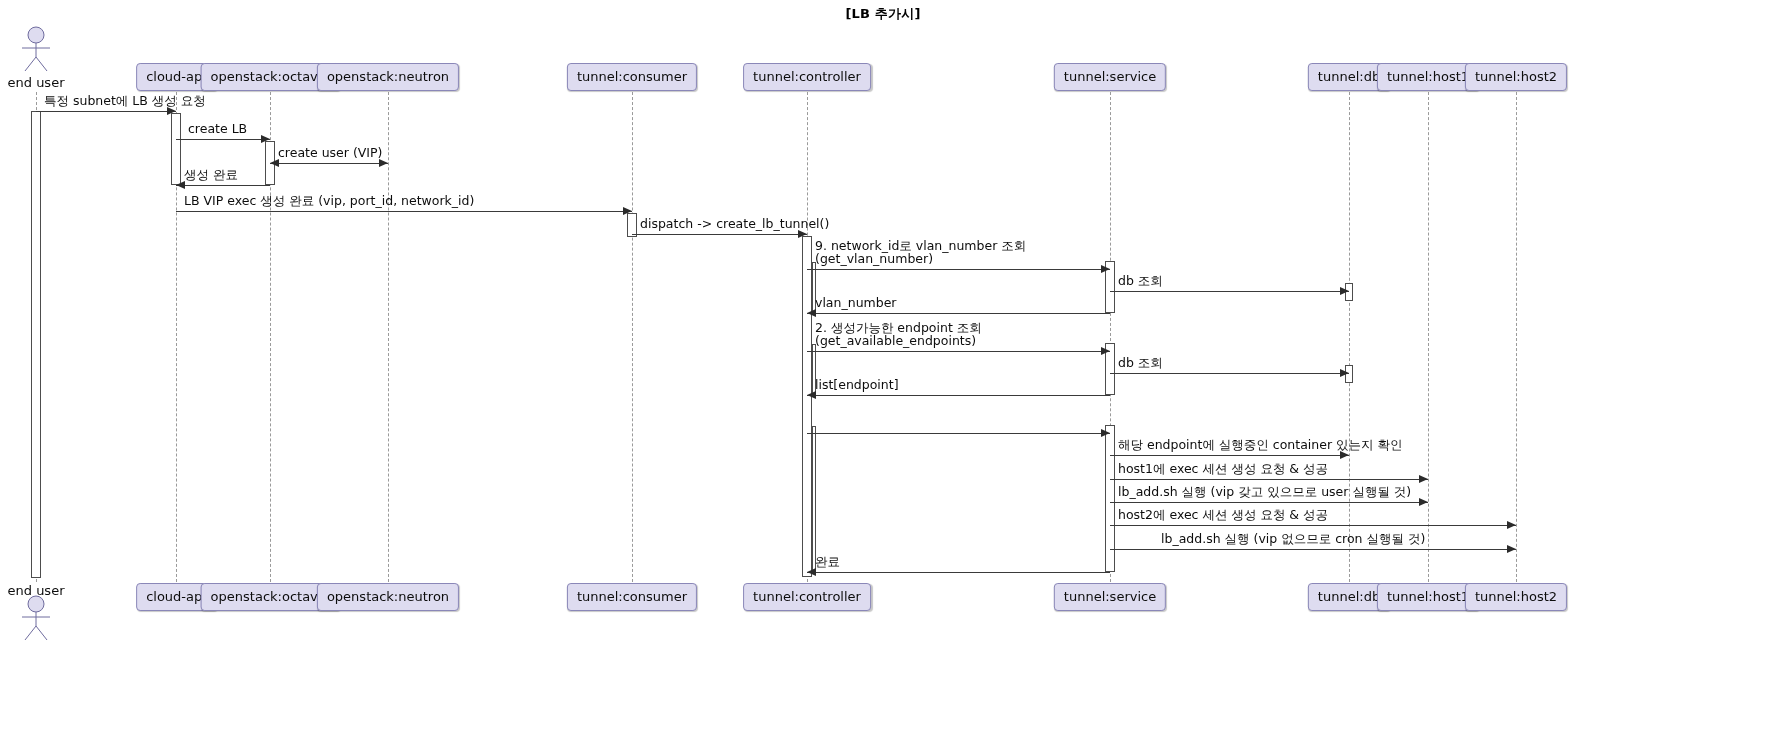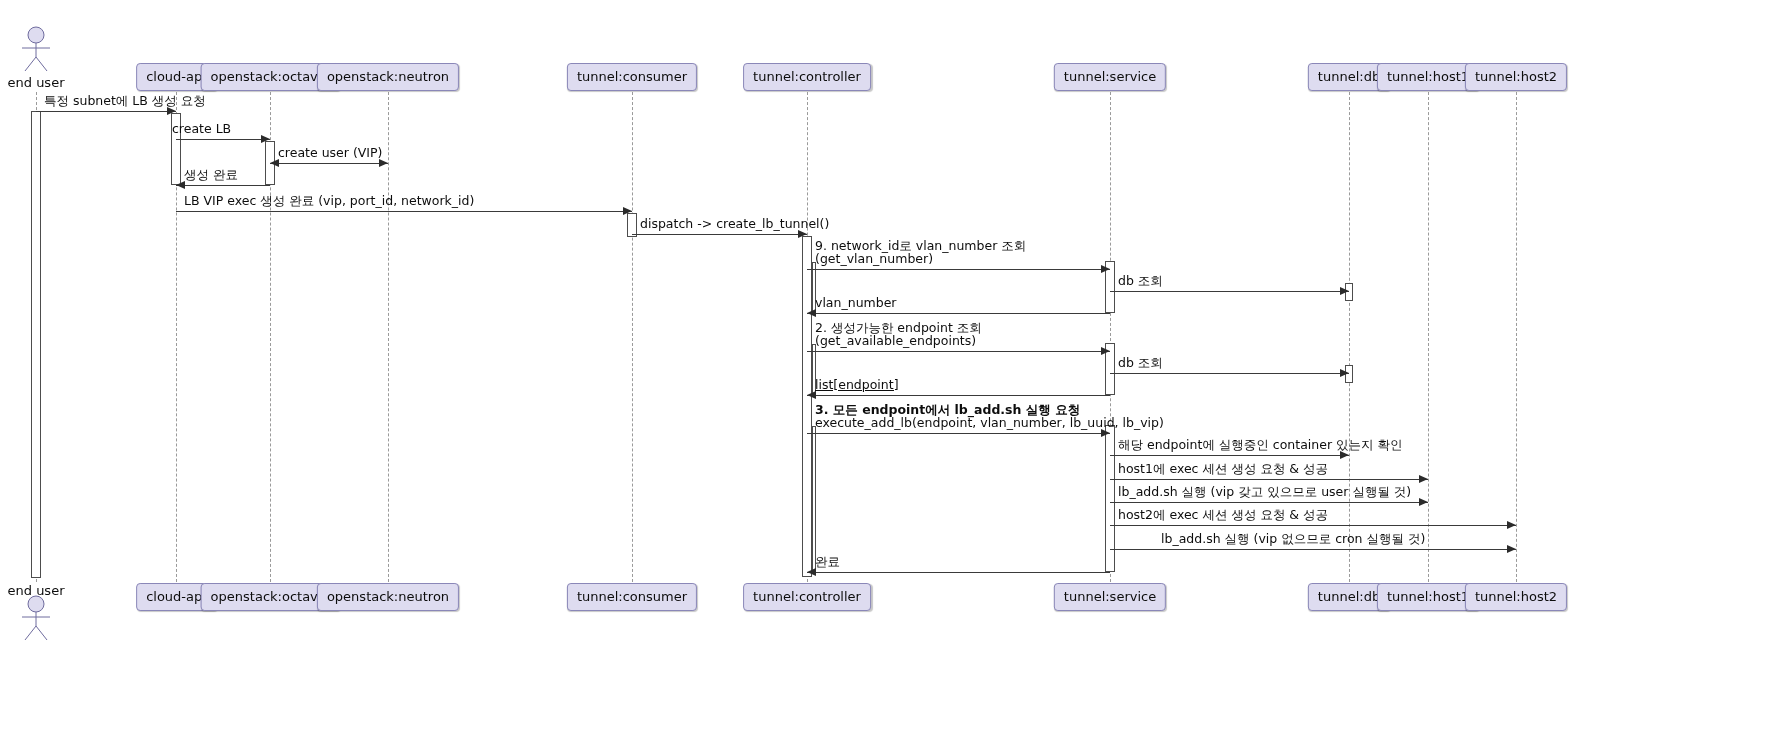--- a/index.html
+++ b/index.html
@@ -100,20 +100,21 @@
     line-height: 13px;
     white-space: pre;
     color: #0d0d0d;
   }
   .msg-label b { font-weight: bold; }
 </style>
 </head>
 <body>
 
 <div id="diagram">
+  <div class="title">[LB 추가시]</div>
 <div class="actor" style="left: 36px; top: 26px;"><svg width="56" height="46" viewBox="0 0 56 46">
         <circle cx="28" cy="9" r="8" fill="#DEDCF0" stroke="#6f6c9e" stroke-width="1"></circle>
         <line x1="28" y1="17" x2="28" y2="31" stroke="#6f6c9e" stroke-width="1"></line>
         <line x1="14" y1="22" x2="42" y2="22" stroke="#6f6c9e" stroke-width="1"></line>
         <line x1="28" y1="31" x2="17" y2="45" stroke="#6f6c9e" stroke-width="1"></line>
         <line x1="28" y1="31" x2="39" y2="45" stroke="#6f6c9e" stroke-width="1"></line>
       </svg></div>
     <div class="actor-label" style="left: 36px; top: 75px;">end user</div>
     <div class="actor" style="left: 36px; top: 595px;"><svg width="56" height="46" viewBox="0 0 56 46">
         <circle cx="28" cy="9" r="8" fill="#DEDCF0" stroke="#6f6c9e" stroke-width="1"></circle>
@@ -162,21 +163,21 @@
     <div class="act" style="left: 814px; top: 262px; width: 4px; height: 52px;"></div>
     <div class="act" style="left: 814px; top: 344px; width: 4px; height: 52px;"></div>
     <div class="act" style="left: 814px; top: 426px; width: 4px; height: 147px;"></div>
     <div class="act" style="left: 1349px; top: 283px; width: 8px; height: 18px;"></div>
     <div class="act" style="left: 1349px; top: 365px; width: 8px; height: 18px;"></div>
     <div class="msg-line" style="left: 36px; top: 111px; width: 140px;"></div>
     <div class="arrowhead arrow-r" style="top: 107px; left: 167px;"></div>
     <div class="msg-label" style="left: 44px; top: 94px;"><div>특정 subnet에 LB 생성 요청</div></div>
     <div class="msg-line" style="left: 176px; top: 139px; width: 94px;"></div>
     <div class="arrowhead arrow-r" style="top: 135px; left: 261px;"></div>
-    <div class="msg-label" style="left: 172px; top: 122px;"><div>create LB</div></div>
+    <div class="msg-label" style="left: 188px; top: 122px;"><div>create LB</div></div>
     <div class="msg-line" style="left: 270px; top: 163px; width: 118px;"></div>
     <div class="arrowhead arrow-r" style="top: 159px; left: 379px;"></div>
     <div class="arrowhead arrow-l" style="top: 159px; left: 270px;"></div>
     <div class="msg-label" style="left: 278px; top: 146px;"><div>create user (VIP)</div></div>
     <div class="msg-line" style="left: 176px; top: 185px; width: 94px;"></div>
     <div class="arrowhead arrow-l" style="top: 181px; left: 176px;"></div>
     <div class="msg-label" style="left: 184px; top: 168px;"><div>생성 완료</div></div>
     <div class="msg-line" style="left: 176px; top: 211px; width: 456px;"></div>
     <div class="arrowhead arrow-r" style="top: 207px; left: 623px;"></div>
     <div class="msg-label" style="left: 184px; top: 194px;"><div>LB VIP exec 생성 완료 (vip, port_id, network_id)</div></div>
@@ -193,24 +194,23 @@
     <div class="arrowhead arrow-l" style="top: 309px; left: 807px;"></div>
     <div class="msg-label" style="left: 815px; top: 296px;"><div>vlan_number</div></div>
     <div class="msg-line" style="left: 807px; top: 351px; width: 303px;"></div>
     <div class="arrowhead arrow-r" style="top: 347px; left: 1101px;"></div>
     <div class="msg-label" style="left: 815px; top: 321px;"><div>2. 생성가능한 endpoint 조회</div><div>(get_available_endpoints)</div></div>
     <div class="msg-line" style="left: 1110px; top: 373px; width: 239px;"></div>
     <div class="arrowhead arrow-r" style="top: 369px; left: 1340px;"></div>
     <div class="msg-label" style="left: 1118px; top: 356px;"><div>db 조회</div></div>
     <div class="msg-line" style="left: 807px; top: 395px; width: 303px;"></div>
     <div class="arrowhead arrow-l" style="top: 391px; left: 807px;"></div>
-    <div class="msg-label" style="left: 815px; top: 378px; text-decoration: underline;"><div>list[endpoint]</div></div>
+    <div class="msg-label" style="left: 815px; top: 378px;"><div>list[endpoint]</div></div>
     <div class="msg-line" style="left: 807px; top: 433px; width: 303px;"></div>
     <div class="arrowhead arrow-r" style="top: 429px; left: 1101px;"></div>
-    <div class="msg-label" style="left: 815px; top: 403px;"><div><b>3. 모든 <b>endpoint</b>에서 lb_add.sh 실행 요청</b></div><div>execute_add_lb(endpoint, vlan_number, lb_uuid, lb_vip)</div></div>
     <div class="msg-line" style="left: 1110px; top: 455px; width: 239px;"></div>
     <div class="arrowhead arrow-r" style="top: 451px; left: 1340px;"></div>
     <div class="msg-label" style="left: 1118px; top: 438px; text-align: center;"><div>해당 endpoint에 실행중인 container 있는지 확인</div></div>
     <div class="msg-line" style="left: 1110px; top: 479px; width: 318px;"></div>
     <div class="arrowhead arrow-r" style="top: 475px; left: 1419px;"></div>
     <div class="msg-label" style="left: 1118px; top: 462px;"><div>host1에 exec 세션 생성 요청 &amp; 성공</div></div>
     <div class="msg-line" style="left: 1110px; top: 502px; width: 318px;"></div>
     <div class="arrowhead arrow-r" style="top: 498px; left: 1419px;"></div>
     <div class="msg-label" style="left: 1118px; top: 485px;"><div>lb_add.sh 실행 (vip 갖고 있으므로 user 실행될 것)</div></div>
     <div class="msg-line" style="left: 1110px; top: 525px; width: 406px;"></div>

